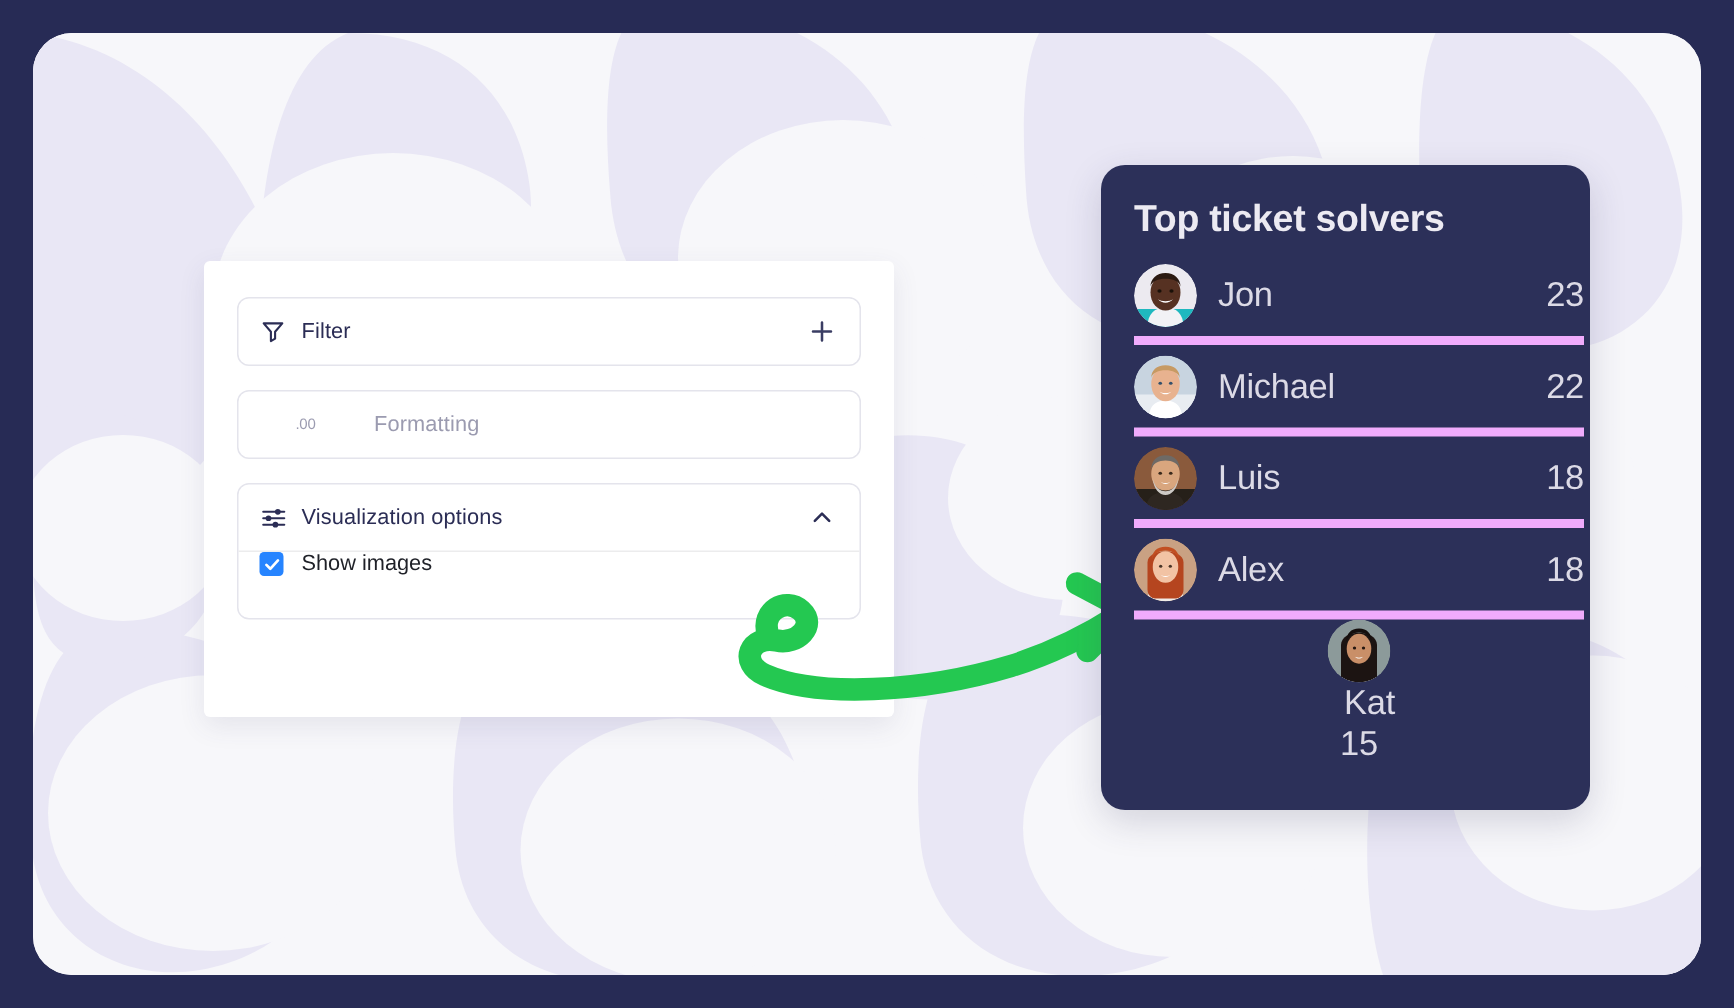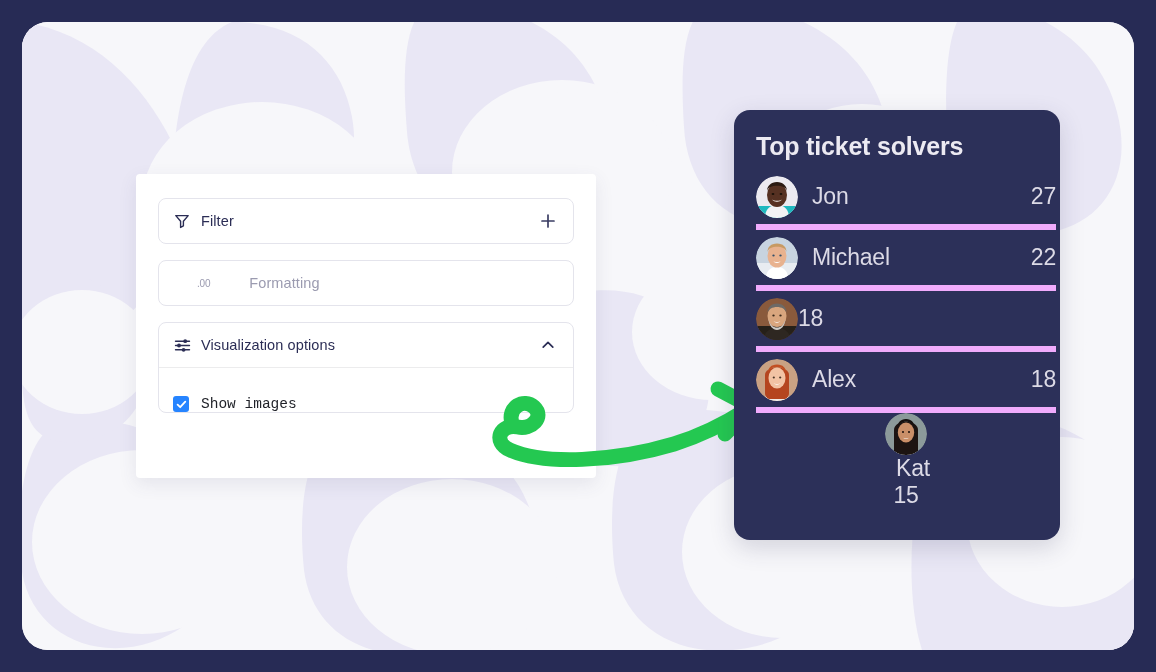--- a/index.html
+++ b/index.html
@@ -109,24 +109,23 @@
 
   .divider-h {
     height: 1px;
     background: #ececed;
     margin: 0;
   }
 
   .check-row {
     height: 44px;
     display: flex;
-    align-items: flex-end;
+    align-items: flex-start;
     padding: 0 14px;
     gap: 12px;
-    font-family: Liberation Mono, monospace;
   }
 
   .checkbox {
     width: 16px;
     height: 16px;
     border-radius: 3px;
     background: #2684ff;
     display: flex;
     align-items: center;
     justify-content: center;
@@ -330,21 +329,21 @@
               <path d="M9 42 C9 33 14 29 21 29 C28 29 33 33 33 42 Z" fill="#f2f2f5"></path>
               <ellipse cx="21" cy="19" rx="10" ry="12" fill="#563122"></ellipse>
               <path d="M11 15 C12 8 30 8 31 15 C31 10 27 6 21 6 C15 6 11 10 11 15 Z" fill="#2b1a12"></path>
               <ellipse cx="17" cy="18" rx="1.4" ry="1.1" fill="#1a1008"></ellipse>
               <ellipse cx="25" cy="18" rx="1.4" ry="1.1" fill="#1a1008"></ellipse>
               <path d="M16 23.5 C18.5 26.5 23.5 26.5 26 23.5 C24 25.2 18 25.2 16 23.5 Z" fill="#ffffff"></path>
             </g>
           </svg>
         </span>
         <span class="solver-name">Jon</span>
-        <span class="solver-count">27</span>
+        <span class="solver-count">23</span>
       </div>
 
       <div class="solver-row">
         <span class="avatar">
           <svg viewBox="0 0 42 42">
             <defs>
                 <clipPath id="c2">
                   <circle cx="21" cy="21" r="21"></circle>
                 </clipPath>
               </defs>
@@ -378,20 +377,21 @@
               <path d="M8 42 C8 33 14 30 21 30 C28 30 34 33 34 42 Z" fill="#2e2721"></path>
               <ellipse cx="21" cy="18" rx="9.5" ry="11" fill="#d9a67e"></ellipse>
               <path d="M11.5 15 C13 7 29 7 30.5 15 C30.5 9.5 27 5.5 21 5.5 C15 5.5 11.5 9.5 11.5 15 Z" fill="#6e6a66"></path>
               <path d="M12.5 21 C13 28 17 32 21 32 C25 32 29 28 29.5 21 C28 27 25 29.5 21 29.5 C17 29.5 14 27 12.5 21 Z" fill="#cdcac6"></path>
               <ellipse cx="17.5" cy="17.5" rx="1.2" ry="1" fill="#3a2a1c"></ellipse>
               <ellipse cx="24.5" cy="17.5" rx="1.2" ry="1" fill="#3a2a1c"></ellipse>
               <path d="M17.5 23 C19.2 25.2 22.8 25.2 24.5 23 C23 24.4 19 24.4 17.5 23 Z" fill="#ffffff"></path>
             </g>
           </svg>
         </span>
+        <span class="solver-name">Luis</span>
         <span class="solver-count">18</span>
       </div>
 
       <div class="solver-row">
         <span class="avatar">
           <svg viewBox="0 0 42 42">
             <defs>
                 <clipPath id="c4">
                   <circle cx="21" cy="21" r="21"></circle>
                 </clipPath>

